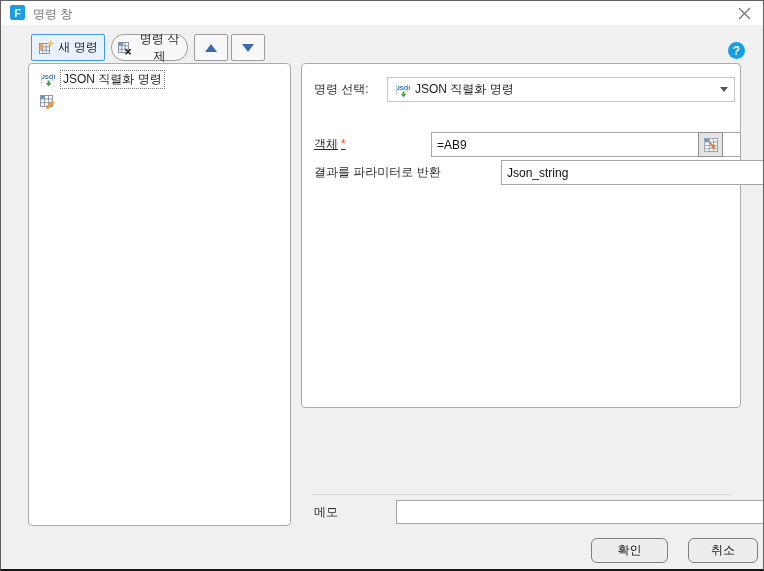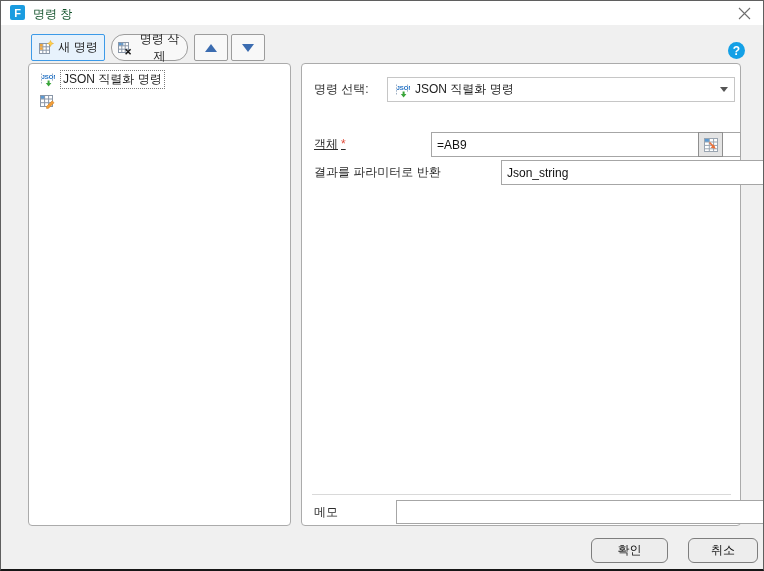--- a/index.html
+++ b/index.html
@@ -11,21 +11,21 @@
     font-family:"Liberation Sans","DejaVu Sans",sans-serif;
     font-size:12px;color:#222;overflow:hidden;
   }
   
   .titlebar{position:absolute;left:0;top:0;right:0;height:24px;background:#ffffff;}
   .app-logo{
     position:absolute;left:9px;top:4px;width:15px;height:15px;
     background:#1b9ce0;color:#fff;font-weight:bold;font-size:11px;
     display:flex;align-items:center;justify-content:center;border-radius:2px;
   }
-  .win-title{position:absolute;left:32px;top:5px;color:#14532d;font-size:12px;}
+  .win-title{position:absolute;left:32px;top:5px;color:#737373;font-size:12px;}
   .close-btn{position:absolute;right:10px;top:3px;width:18px;height:18px;
     display:flex;align-items:center;justify-content:center;cursor:default;}
   
   .tb-btn{
     position:absolute;height:27px;border:1px solid #9c9c9c;background:#f8f8f8;
     display:flex;align-items:center;justify-content:center;gap:4px;
     font-size:12px;color:#222;border-radius:2px;padding:5px;
     font-family:inherit;
   }
   .tb-btn.active{background:#e7f2fc;border-color:#3c9ae8;}
@@ -34,21 +34,21 @@
   .btn-up{left:193px;top:33px;width:34px;}
   .btn-down{left:230px;top:33px;width:34px;}
   .help-badge{
     position:absolute;left:727px;top:41px;width:17px;height:17px;border-radius:50%;
     background:#14a0e6;color:#fff;font-weight:bold;font-size:12px;
     display:flex;align-items:center;justify-content:center;
   }
   
   .panel{position:absolute;background:#fff;border:1px solid #ababab;border-radius:4px;}
   .left-panel{left:27px;top:62px;width:263px;height:463px;}
-  .right-panel{left:300px;top:62px;width:440px;height:463px;padding-left:9px;}
+  .right-panel{left:300px;top:62px;width:440px;height:345px;padding-left:9px;}
   
   .list-item{position:absolute;left:1px;right:1px;height:22px;display:flex;
     align-items:center;gap:5px;padding-left:9px;background:#fff;}
   .list-item .lbl{padding:1px 3px;white-space:nowrap;}
   .list-item.selected .lbl{border:1px dotted #7a7a7a;padding:0 2px;}
   .li-0{top:4px;} .li-1{top:26px;}
   
   .fr-label{position:absolute;height:25px;line-height:25px;color:#2b2b2b;white-space:nowrap;}
   .req{color:#e04b3a;margin-left:3px;}
   .txt-input{

